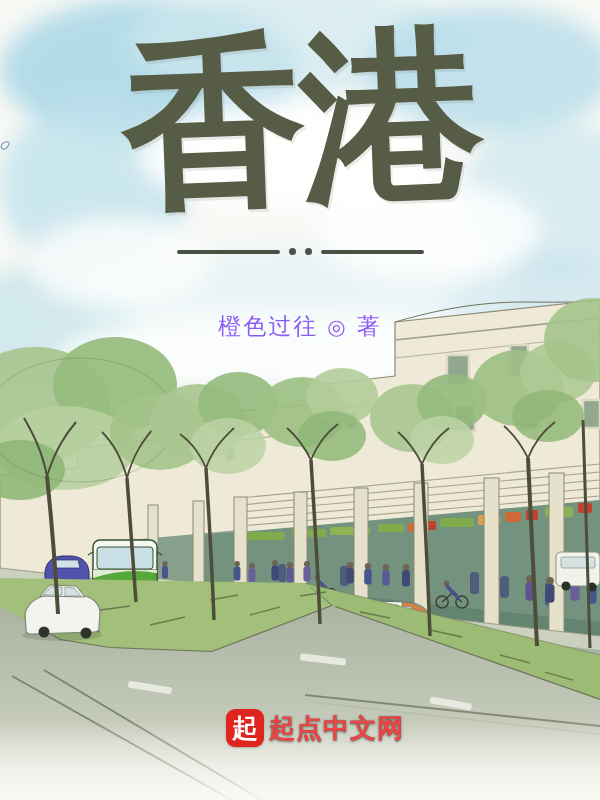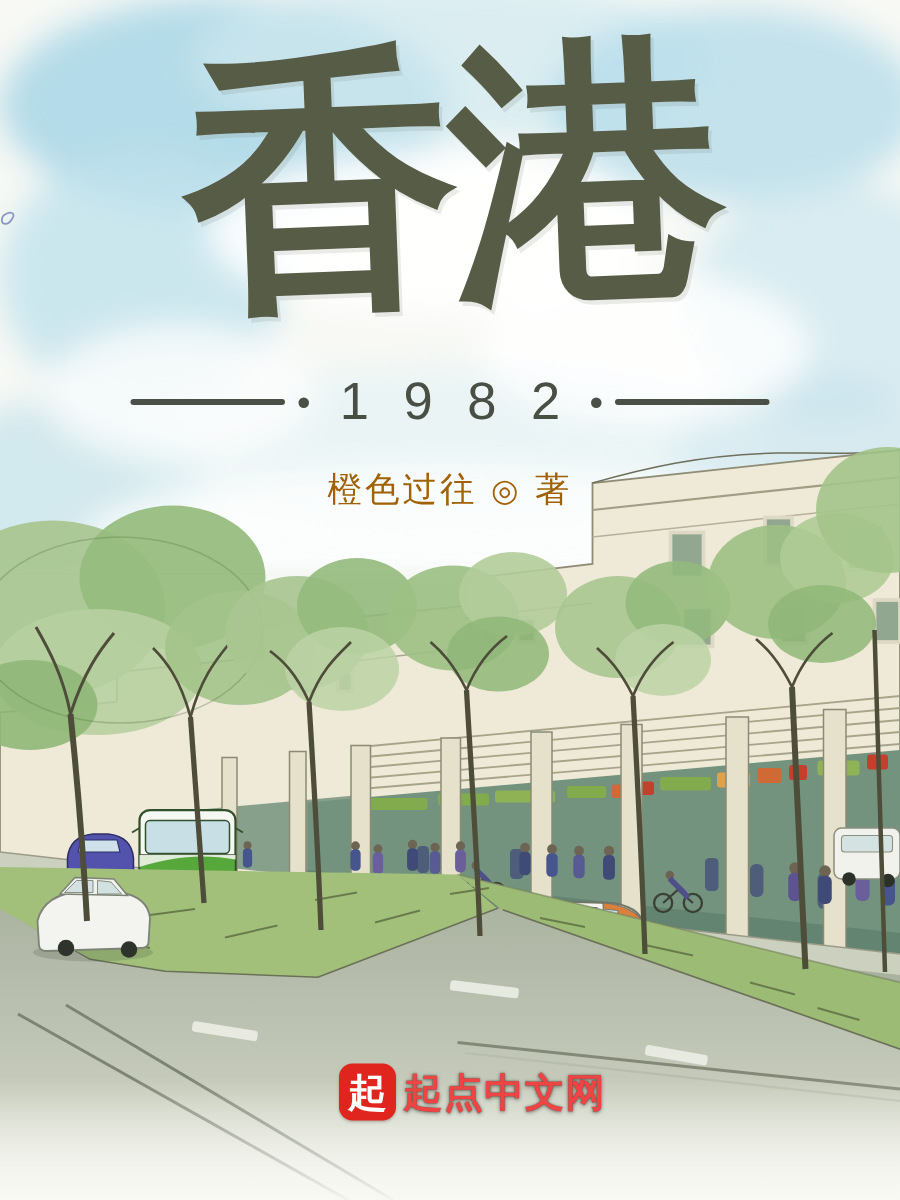--- a/index.html
+++ b/index.html
@@ -25,21 +25,21 @@
   }
   .rule{width:103px;height:4px;background:#4a5045;border-radius:2px;}
   .dot{width:7px;height:7px;border-radius:50%;background:#4a5045;}
   .year{
     font-size:35px;color:#494f44;letter-spacing:23px;
     margin-left:12px;margin-right:-11px;
     font-family:"Liberation Sans","DejaVu Sans",sans-serif;
   }
   .author-row{
     position:absolute;top:311px;left:0;width:100%;
-    text-align:center;font-size:23px;color:#a16207;letter-spacing:2px;
+    text-align:center;font-size:23px;color:#8b5cf6;letter-spacing:2px;
   }
   .author-row .sep{margin:0 9px;font-size:21px;}
   .publisher{
     position:absolute;left:226px;top:709px;
     display:flex;align-items:center;gap:5px;
   }
   .badge{
     width:38px;height:38px;border-radius:9px;background:#e0251e;
     color:#ffffff;font-size:26px;font-weight:bold;
     display:flex;align-items:center;justify-content:center;
@@ -338,21 +338,20 @@
         <path d="M590,648 C588,580 585,500 583,420" stroke="#4e4d3a" stroke-width="3" fill="none"></path>
       </g>
     </g>
   </svg>
 
   <div class="title">香港</div>
 
   <div class="year-row">
     <span class="rule"></span>
     <span class="dot"></span>
-    <span class="year">1982</span>
     <span class="dot"></span>
     <span class="rule"></span>
   </div>
 
   <div class="author-row">
     <span>橙色过往</span><span class="sep">◎</span><span>著</span>
   </div>
 
   <div class="publisher">
     <span class="badge">起</span>

